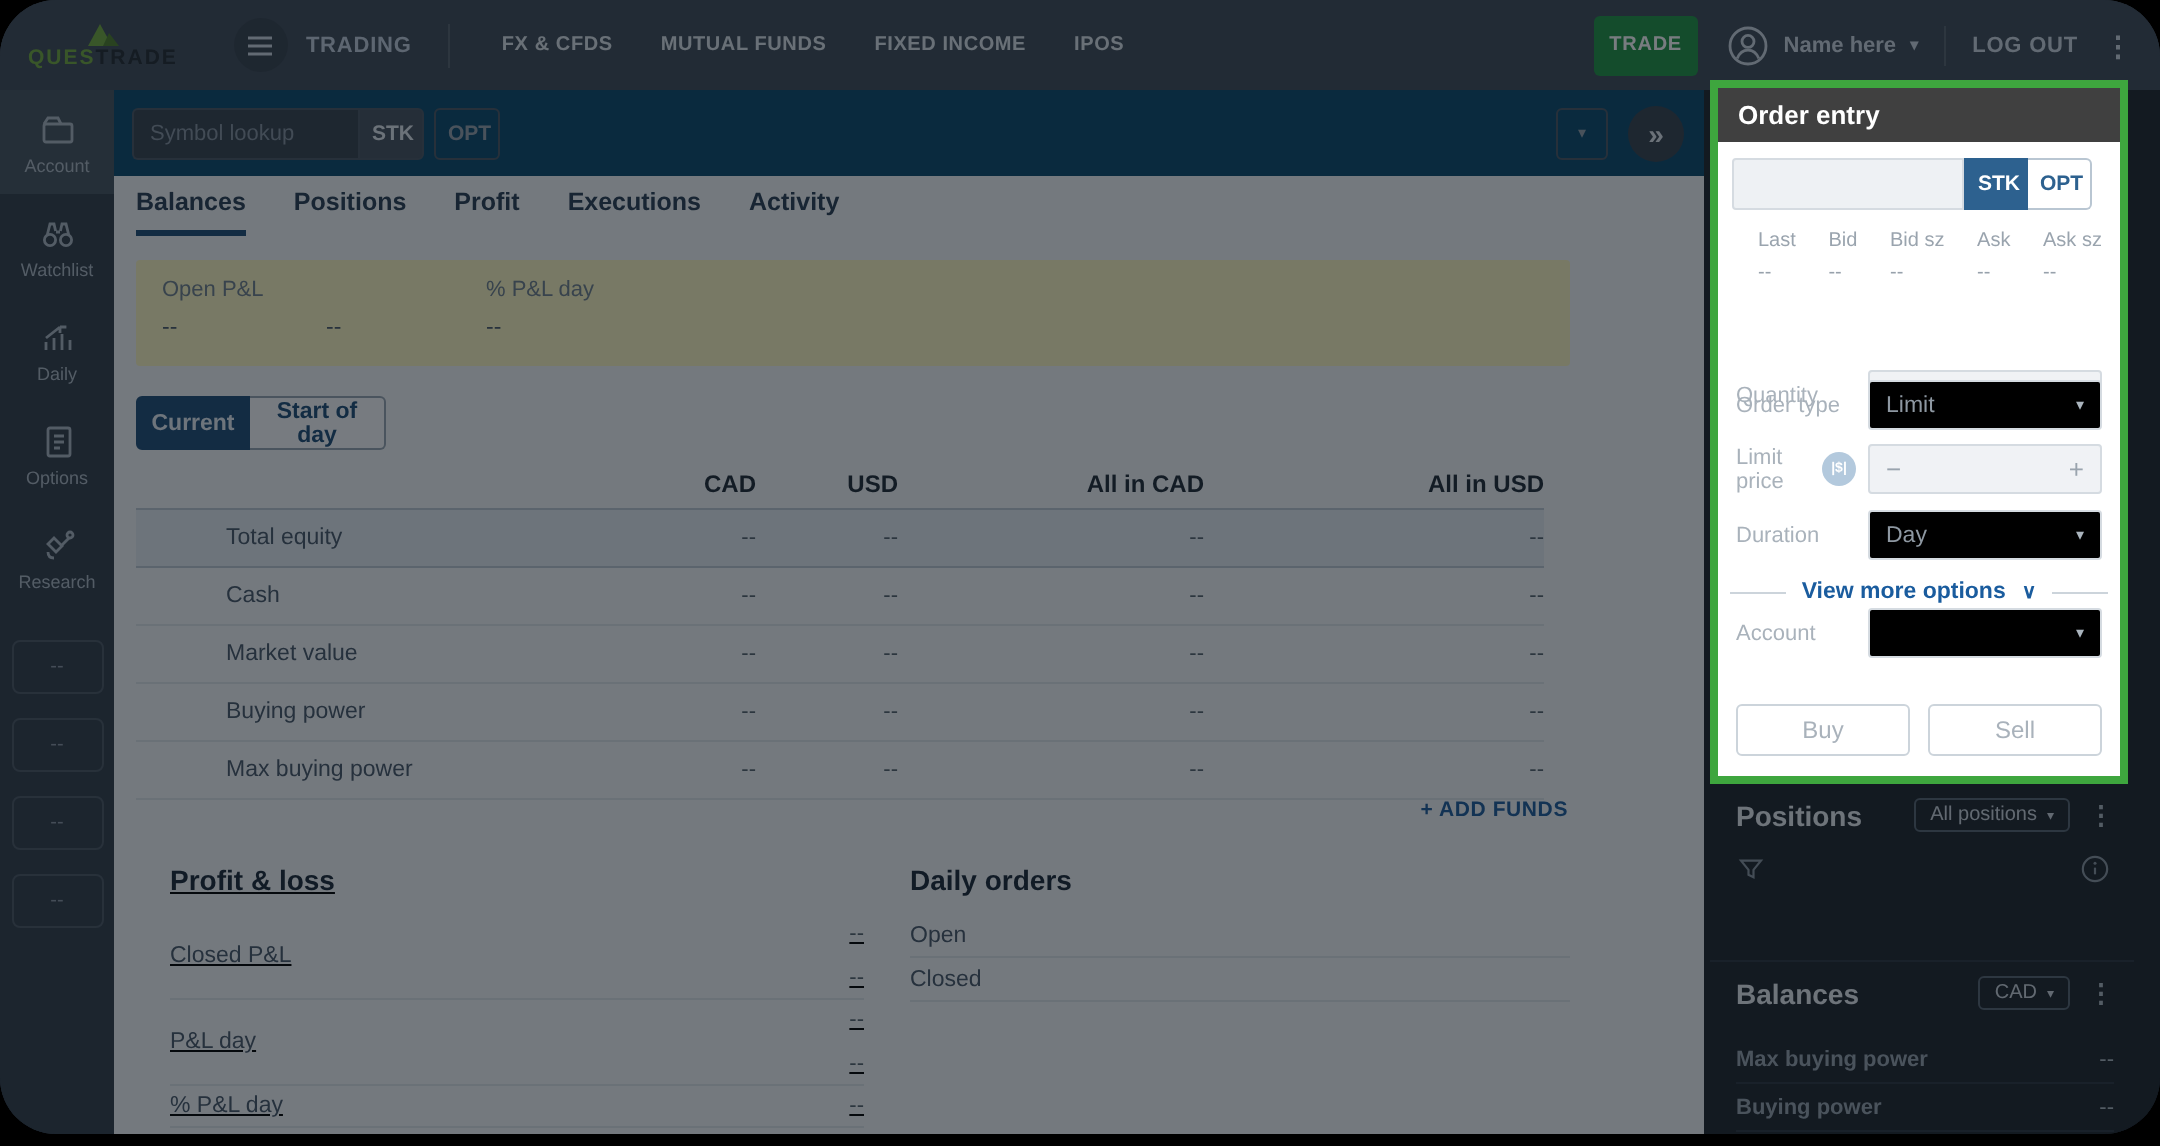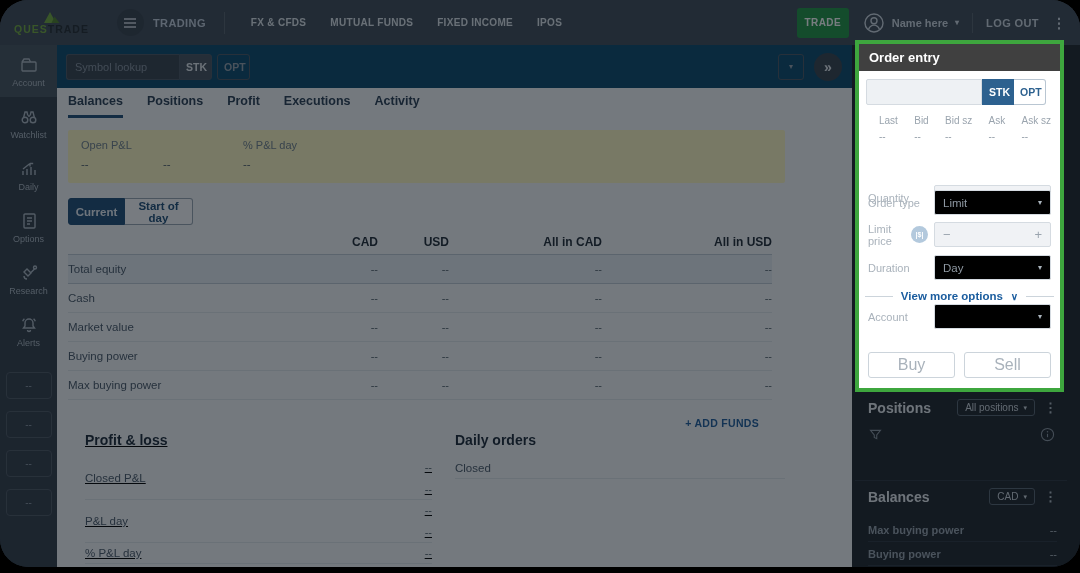--- a/index.html
+++ b/index.html
@@ -51,25 +51,25 @@
   .mtab.active{border-bottom-color:#1f4e79;}
   .pnl-panel{position:absolute;left:11px;top:42px;width:717px;height:53px;background:#fef9c3;border-radius:2px;}
   .pnl-label{position:absolute;font-size:11px;color:#72808e;}
   .pnl-val{position:absolute;font-size:11.5px;color:#4e5c6a;}
   .toggle{position:absolute;left:11px;top:110px;display:flex;}
   .tg-cur{width:57px;height:27px;background:#1f4e79;color:#e9eff6;border:1px solid #1f4e79;border-radius:3px 0 0 3px;font-weight:bold;font-size:11.5px;cursor:pointer;font-family:inherit;}
   .tg-sod{width:68px;height:27px;background:#fdfdfe;color:#1f4e79;border:1px solid #9aa7b4;border-left:none;border-radius:0 3px 3px 0;font-weight:bold;font-size:11.5px;cursor:pointer;font-family:inherit;}
   .btable{position:absolute;left:11px;top:142px;width:704px;}
   .brow{display:grid;grid-template-columns:190px 120px 71px 153px 170px;align-items:center;height:28px;border-bottom:1px solid #e1e7ec;}
   .brow.bhead{height:24px;border-bottom:none;font-weight:bold;color:#1f2a36;font-size:12px;}
-  .brow .l{color:#49596a;font-size:11.5px;}
+  .brow .l{color:#49596a;font-size:11.5px;margin-left:45px;}
   .brow .v{text-align:right;color:#57656f;font-size:11px;}
   .brow.bhead .v{color:#1f2a36;font-size:12px;}
   .brow.hl{background:#e7edf3;border-top:1px solid #bfcad4;border-bottom:1px solid #bfcad4;}
-  .add-funds{position:absolute;right:93px;top:311px;color:#1f5e9e;font-weight:bold;font-size:10.5px;letter-spacing:.3px;cursor:pointer;margin-top:18px;}
+  .add-funds{position:absolute;right:68px;top:311px;color:#1f5e9e;font-weight:bold;font-size:10.5px;letter-spacing:.3px;cursor:pointer;}
   .section-h{font-size:14px;font-weight:bold;color:#1b2938;margin:0 0 9px 0;}
   .pl-section{position:absolute;left:28px;top:344px;width:347px;text-decoration:underline;}
   .pl-row{display:flex;justify-content:space-between;align-items:center;border-bottom:1px solid #e1e7ec;padding:4px 0;}
   .pl-row .lbl{color:#49596a;font-size:11.5px;}
   .pl-vals{display:flex;flex-direction:column;align-items:flex-end;gap:10px;font-size:11px;color:#57656f;}
   .do-section{position:absolute;left:398px;top:344px;width:330px;}
   .do-row{height:21px;display:flex;align-items:center;border-bottom:1px solid #e1e7ec;color:#49596a;font-size:11.5px;}
 
   
   .rightcol{position:absolute;right:0;top:45px;width:228px;bottom:0;background:#20262e;}
@@ -104,21 +104,21 @@
   .stepper{display:flex;align-items:center;justify-content:space-between;width:117px;height:25px;background:#f0f2f5;border:1px solid #d5dbe1;border-radius:2px;padding:0 8px;box-sizing:border-box;}
   .stepper .sbtn{color:#9aa4ae;font-size:13px;cursor:pointer;background:none;border:none;padding:0;font-family:inherit;}
   .stepper .sval{color:#8e98a2;font-size:12px;}
   .oe-select{display:flex;align-items:center;justify-content:space-between;width:117px;height:25px;background:#000000;border:1px solid #d5dbe1;border-radius:2px;padding:0 8px;box-sizing:border-box;color:#8e98a2;font-size:11.5px;cursor:pointer;}
   .oe-select .caret{color:#aab4bd;font-size:8px;}
   .isi{width:17px;height:17px;border-radius:50%;background:#b3c9dd;color:#fff;font-size:7px;font-weight:bold;display:flex;align-items:center;justify-content:center;margin-right:6px;cursor:pointer;flex:0 0 auto;}
   .view-more{position:absolute;left:6px;right:6px;top:219px;display:flex;align-items:center;gap:8px;color:#1a5c9e;font-weight:bold;font-size:11.5px;cursor:pointer;}
   .view-more::before,.view-more::after{content:"";flex:1;border-top:1px solid #ccd4db;}
   .view-more .vchev{font-size:10px;}
   .oe-buttons{position:absolute;left:9px;right:9px;top:281px;display:flex;gap:9px;}
-  .oe-buttons button{flex:1;height:26px;background:#fff;border:1px solid #ccd4db;border-radius:3px;color:#a9b2bb;font-size:16px;cursor:pointer;font-family:inherit;}
+  .oe-buttons button{flex:1;height:26px;background:#fff;border:1px solid #ccd4db;border-radius:3px;color:#a9b2bb;font-size:12px;cursor:pointer;font-family:inherit;}
 </style>
 </head>
 <body>
 
 <div class="window">
 
   <div class="topbar">
     <div class="logo">
       <svg width="22" height="13" viewBox="0 0 22 13">
         <polygon points="10,1 16,12 4,12" fill="#73ab3f"></polygon>
@@ -201,28 +201,20 @@
     </div>
     <div class="side-item">
       <svg width="20" height="20" viewBox="0 0 20 20">
           <path d="M8 6l4 4-3 3-4-4z"></path>
           <path d="M12 9.5l3.5-3.5"></path>
           <circle cx="16" cy="4.5" r="1.5"></circle>
           <path d="M5 13c0 2 1 3 3 3"></path>
         </svg>
       <span>Research</span>
     </div>
-    <div class="side-item">
-      <svg width="20" height="20" viewBox="0 0 20 20">
-          <path d="M10 4a4 4 0 014 4v3l1.5 2h-11L6 11V8a4 4 0 014-4z"></path>
-          <path d="M8.5 15a1.5 1.5 0 003 0"></path>
-          <path d="M3.7 6.2A7 7 0 015.4 3.7M16.3 6.2a7 7 0 00-1.7-2.5"></path>
-        </svg>
-      <span>Alerts</span>
-    </div>
     <div class="quote-boxes">
       <div class="quote-box">--</div>
       <div class="quote-box">--</div>
       <div class="quote-box">--</div>
       <div class="quote-box">--</div>
     </div>
   </div>
 
   <div class="main">
     <div class="tabsrow">
@@ -312,20 +304,23 @@
       <div class="pl-row">
         <span class="lbl">% P&amp;L day</span>
         <span class="pl-vals">
           <span>--</span>
         </span>
       </div>
     </div>
 
     <div class="do-section">
       <h3 class="section-h">Daily orders</h3>
+      <div class="do-row">
+          <span>Open</span>
+        </div>
       <div class="do-row">
           <span>Closed</span>
         </div>
     </div>
   </div>
 
   <div class="rightcol">
     <div class="positions">
       <div class="rpanel-header">
         <span class="rpanel-title">Positions</span>

